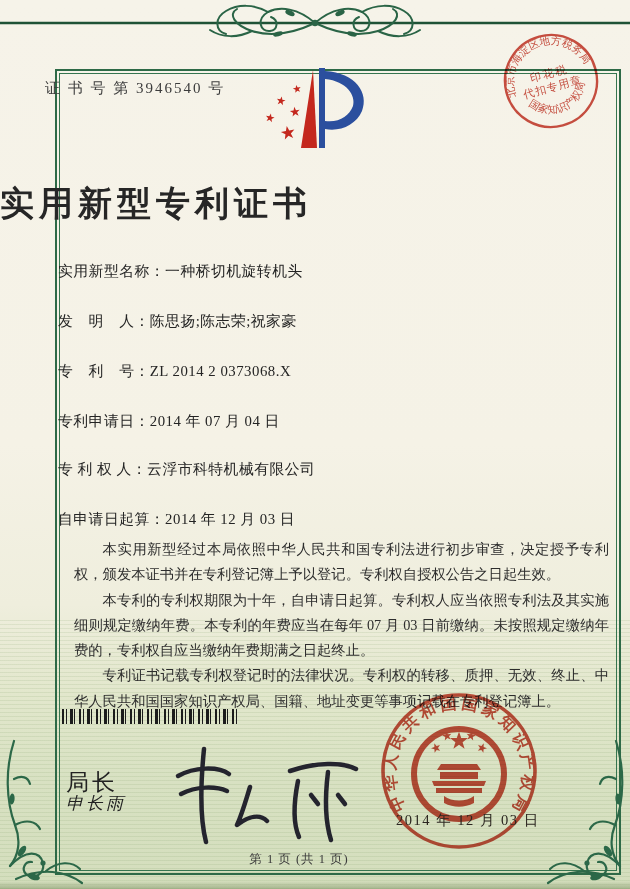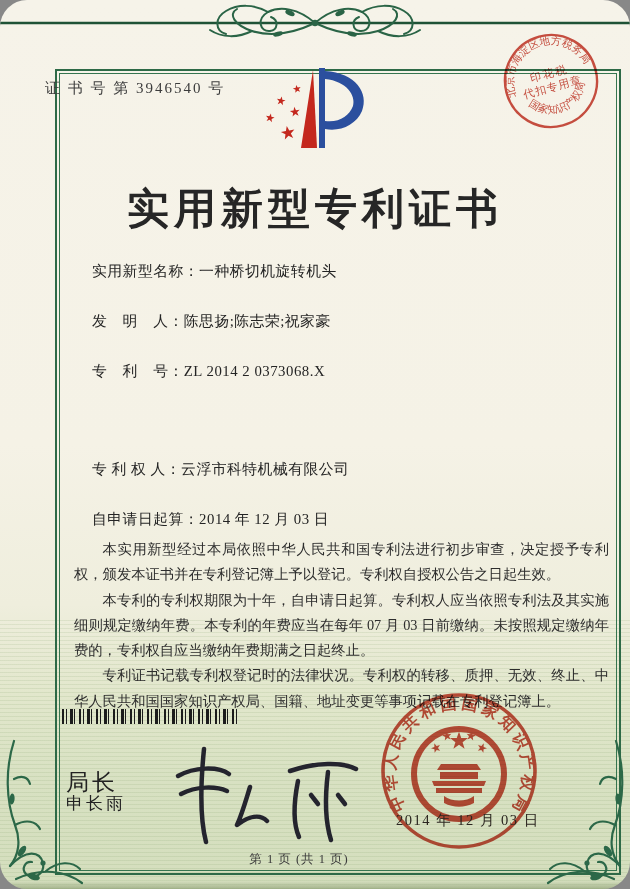--- a/index.html
+++ b/index.html
@@ -1,47 +1,46 @@
 <!DOCTYPE html>
 <html><head>
 <meta charset="utf-8">
 <style>
   html,body{margin:0;padding:0;background:#888;}
   .page{
     position:relative;width:630px;height:889px;overflow:hidden;
     font-family:"Liberation Serif","DejaVu Serif",serif;
     background:linear-gradient(180deg,#f6f3e9 0%,#f5f2e6 50%,#efeedd 68%,#e2e7cc 78%,#d8e1c2 88%,#d4debd 100%);
-    border-radius:27px;
   }
   .page::before{
     content:"";position:absolute;left:0;right:0;top:620px;bottom:0;
     background:repeating-linear-gradient(0deg,rgba(110,145,85,.13) 0 1px,transparent 1px 4px);
     pointer-events:none;
   }
   .page::after{
     content:"";position:absolute;left:0;right:0;bottom:0;height:8px;
     background:linear-gradient(180deg,rgba(130,150,105,0) 0,rgba(125,145,100,.55) 100%);
     pointer-events:none;
   }
   .frame{position:absolute;left:55px;top:69px;width:562px;height:802px;border:2px solid #2e6a47;}
   .frame-inner{position:absolute;inset:2px;border:1px solid #35754f;}
   .abs{position:absolute;}
   .cert-no{left:45px;top:79px;font-size:15px;letter-spacing:2px;color:#3c3c3c;}
-  .title{left:0;right:0;top:181px;text-align:center;font-size:42px;font-weight:bold;
+  .title{left:0;right:0;top:181px;text-align:left;font-size:34px;font-weight:bold;
          letter-spacing:5px;color:#262626;}
-  .field-row{left:58px;font-size:14.8px;color:#242424;letter-spacing:.5px;white-space:nowrap;padding-left:34px;}
+  .field-row{left:58px;font-size:14.8px;color:#242424;letter-spacing:.5px;white-space:nowrap;}
   .body-text{left:58px;top:537px;width:535px;font-size:14.3px;line-height:25.3px;
              color:#2d2d2d;text-align:justify;margin-left:16px;}
   .body-text p{margin:0;text-indent:2em;}
   .barcode{left:62px;top:709px;width:178px;height:15px;
     background:
       repeating-linear-gradient(90deg,#1c1c1c 0 2px,transparent 2px 4px,#1c1c1c 4px 5px,transparent 5px 8px,#1c1c1c 8px 11px,transparent 11px 12px,#1c1c1c 12px 13px,transparent 13px 17px);
   }
   .signer-title{left:66px;top:767px;font-size:23px;color:#222;letter-spacing:3px;}
-  .signer-name{left:66px;top:792px;font-size:17px;color:#222;letter-spacing:3px;}
+  .signer-name{left:66px;top:792px;font-size:17px;color:#222;letter-spacing:3px;font-style:italic;}
   .issue-date{left:396px;top:811px;font-size:14.5px;color:#2b2620;letter-spacing:1.5px;z-index:6;}
   .footer{left:0;right:0;top:851px;text-align:center;font-size:12.5px;color:#3a3a3a;
           letter-spacing:1px;transform:translateX(-16px);}
   .seal{mix-blend-mode:multiply;opacity:.88;}
   .tax-seal{left:501px;top:31px;transform:rotate(-15deg);}
   .office-seal{left:374px;top:686px;z-index:5;}
   .signature-svg{left:132px;top:741px;z-index:4;}
   .logo{left:240px;top:55px;}
   .top-ornament{left:0;top:0;}
   .corner{z-index:2;}
@@ -147,20 +146,23 @@
   <div class="abs title">实用新型专利证书</div>
 
   <div class="abs field-row" style="top:262px">
     <span>实用新型名称：</span><span>一种桥切机旋转机头</span>
   </div>
   <div class="abs field-row" style="top:312px">
     <span>发　明　人：</span><span>陈思扬;陈志荣;祝家豪</span>
   </div>
   <div class="abs field-row" style="top:362px">
     <span>专　利　号：</span><span>ZL 2014 2 0373068.X</span>
+  </div>
+  <div class="abs field-row" style="top:412px">
+    <span>专利申请日：</span><span>2014 年 07 月 04 日</span>
   </div>
   <div class="abs field-row" style="top:460px">
     <span>专 利 权 人：</span><span>云浮市科特机械有限公司</span>
   </div>
   <div class="abs field-row" style="top:510px">
     <span>自申请日起算：</span><span>2014 年 12 月 03 日</span>
   </div>
 
   <div class="abs body-text">
     <p>本实用新型经过本局依照中华人民共和国专利法进行初步审查，决定授予专利权，颁发本证书并在专利登记簿上予以登记。专利权自授权公告之日起生效。</p>

